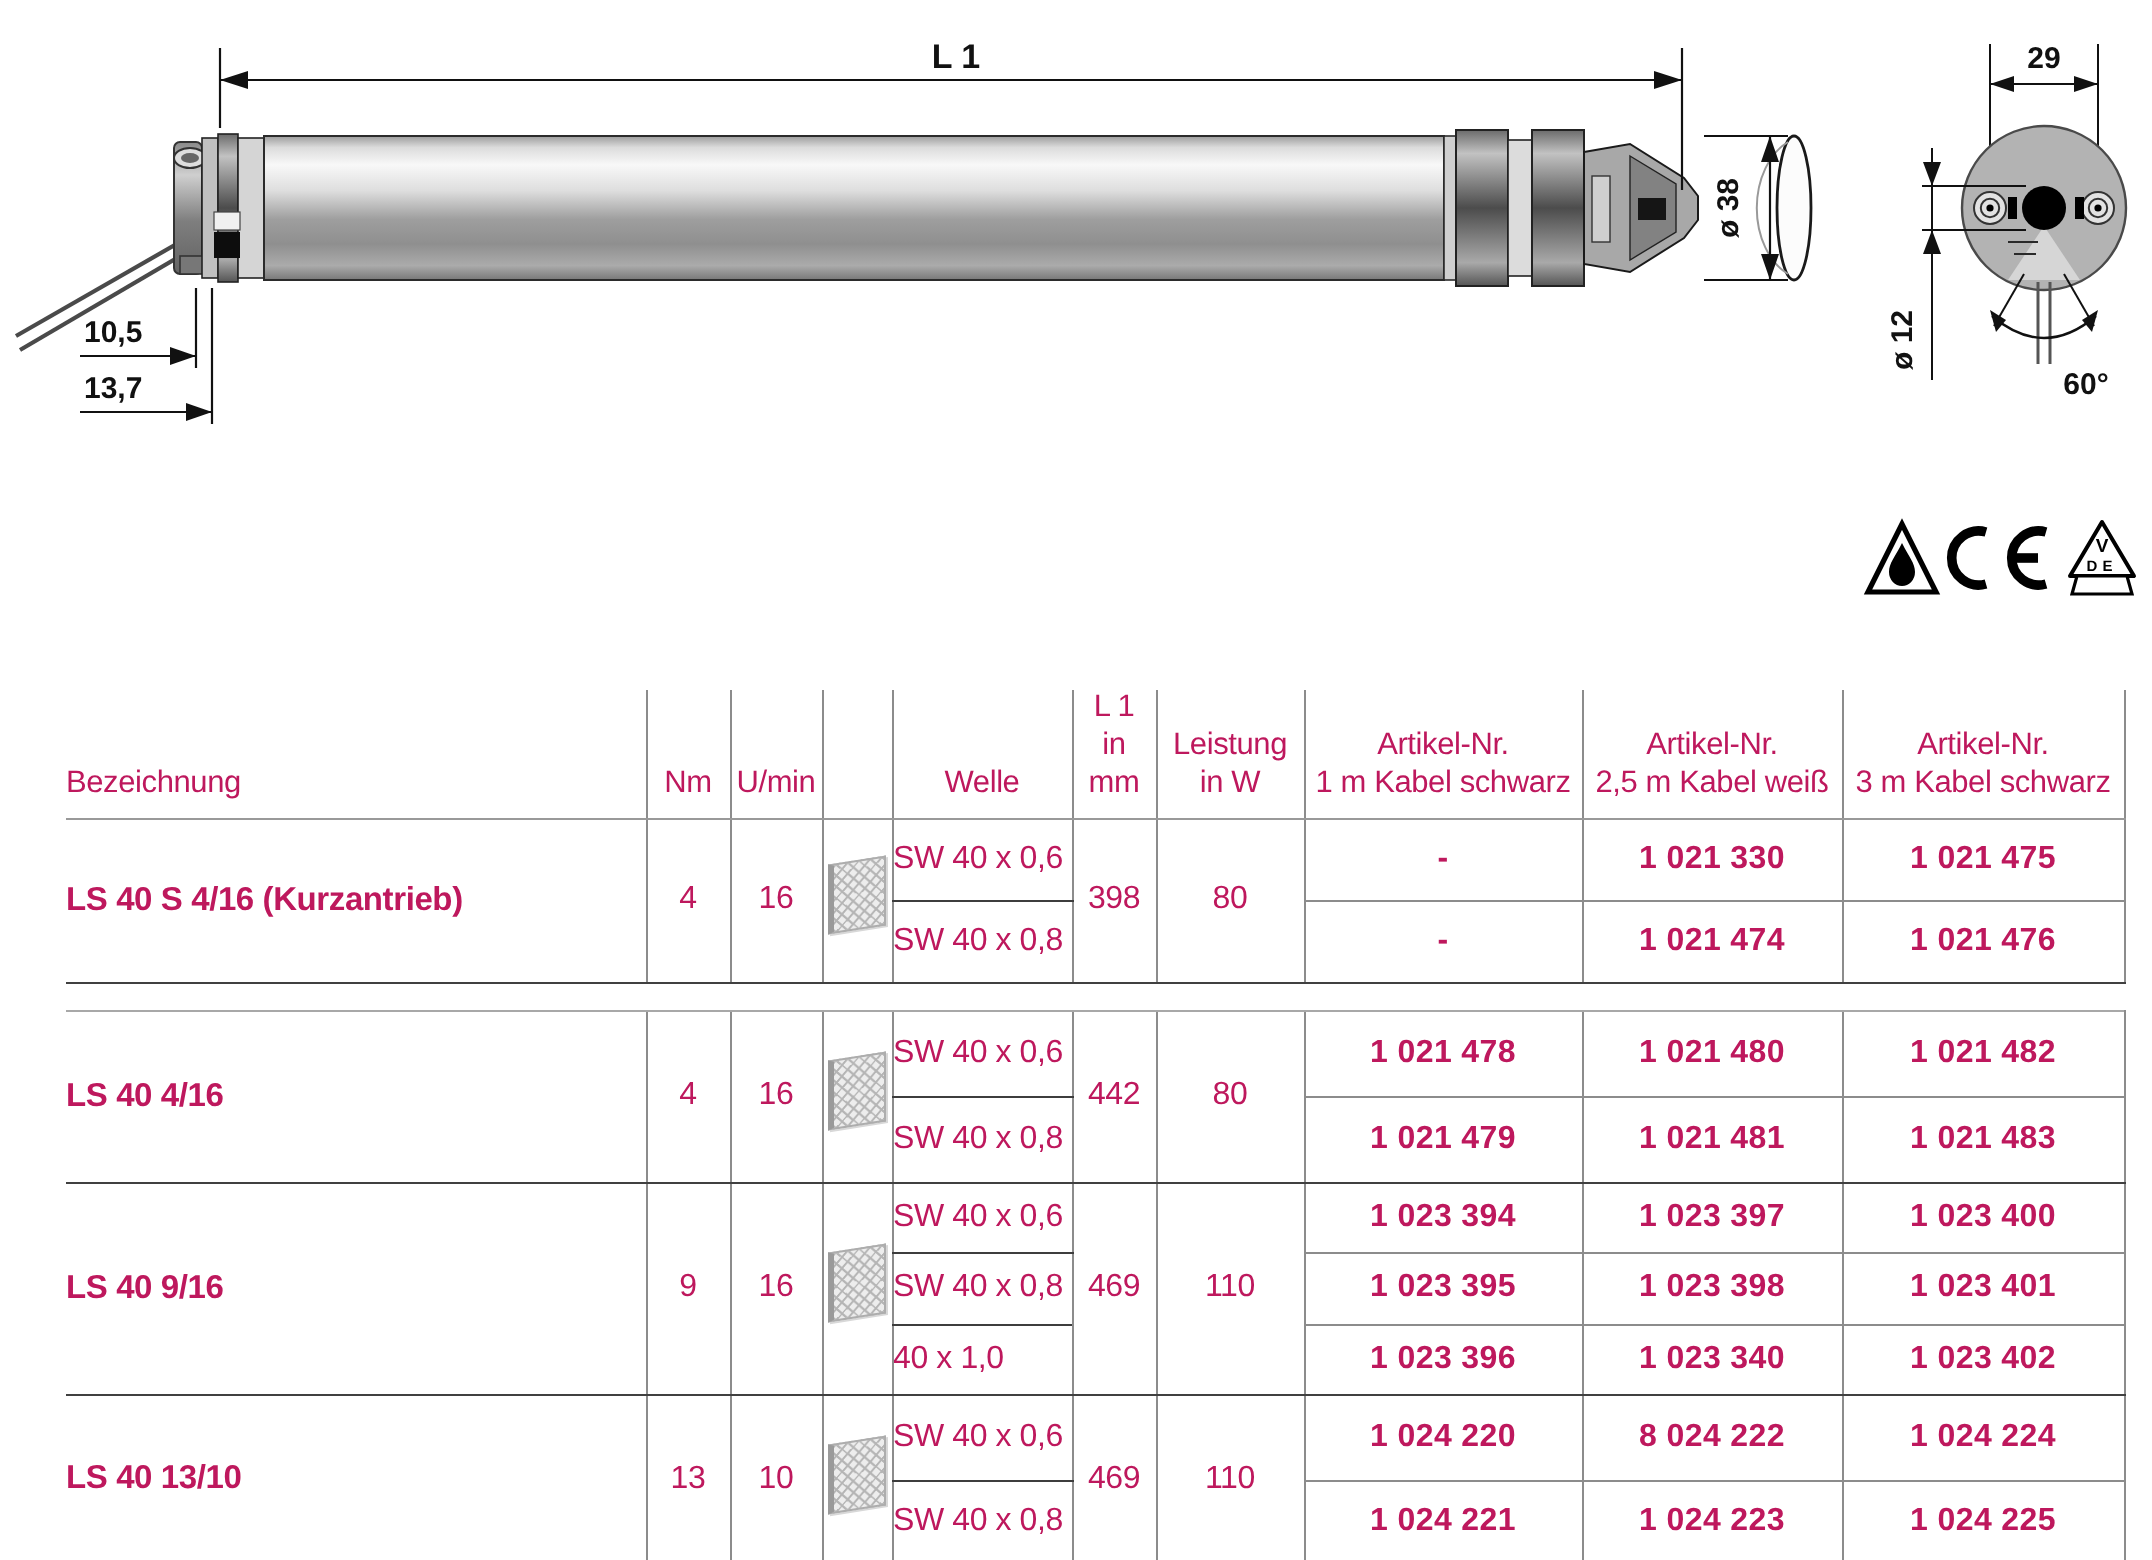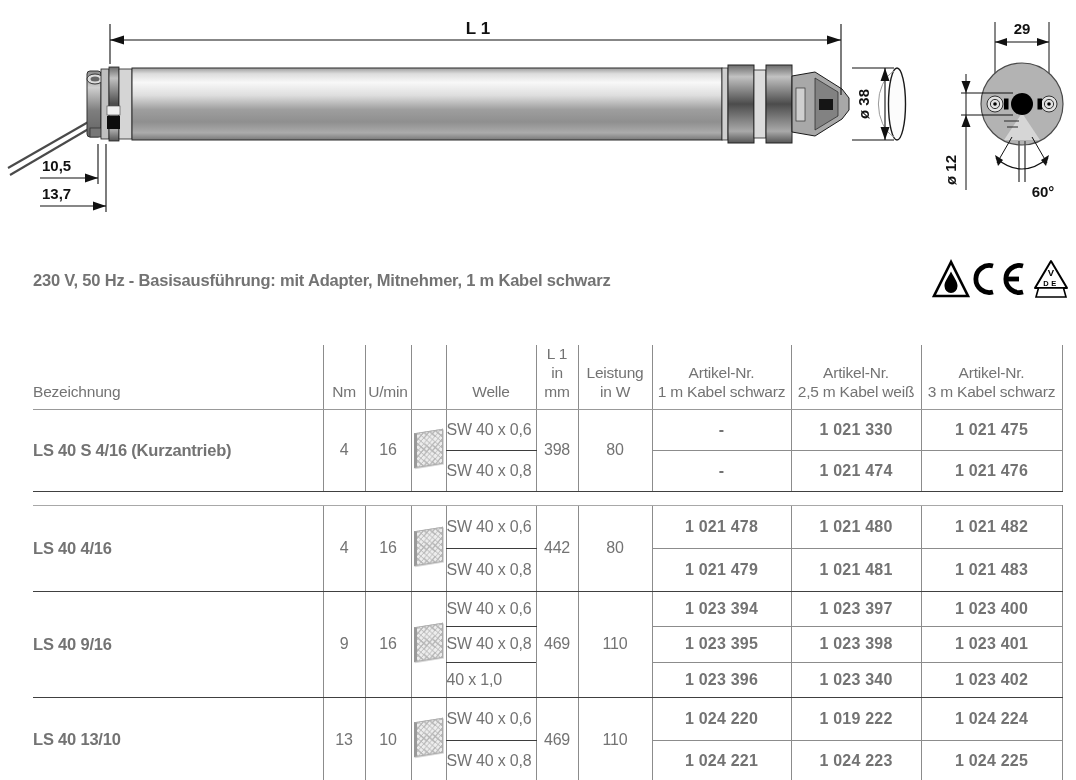--- a/index.html
+++ b/index.html
@@ -1,17 +1,17 @@
 <!DOCTYPE html>
 <html><head>
 <meta charset="utf-8">
 <style>
   html,body{margin:0;padding:0;background:#fff;}
   #page{position:relative;width:1076px;height:780px;background:#fff;overflow:hidden;
-        font-family:"Liberation Sans","DejaVu Sans",sans-serif;color:#737373;}
+        font-family:"Liberation Sans","DejaVu Sans",sans-serif;color:#be185d;}
   svg text{font-family:"Liberation Sans","DejaVu Sans",sans-serif;}
 
   
   .intro1{position:absolute;left:33px;top:271px;font-size:16.5px;font-weight:700;letter-spacing:-0.2px;}
   .intro2{position:absolute;left:88px;top:294px;font-size:16.5px;font-weight:700;letter-spacing:-0.2px;}
 
   
   .certs{position:absolute;left:930px;top:257px;width:140px;height:44px;}
 
   
@@ -177,21 +177,20 @@
         <line x1="1019" y1="141" x2="1019" y2="182" stroke="#555" stroke-width="1.5"></line>
         <line x1="1025" y1="141" x2="1025" y2="182" stroke="#555" stroke-width="1.5"></line>
         <path d="M996,158 Q1022,180 1048,158" stroke-width="1.2"></path>
         <polygon points="995,155 1003,160 998,166" fill="#111" stroke="none"></polygon>
         <polygon points="1049,155 1041,160 1046,166" fill="#111" stroke="none"></polygon>
         <text x="1043" y="197" text-anchor="middle" font-size="15" font-weight="700" fill="#111" stroke="none">60°</text>
       </g>
     </g>
   </svg>
 
-  <div class="intro1">230 V, 50 Hz - Basisausführung: mit Adapter, Mitnehmer, 1 m Kabel schwarz</div>
 
   <svg class="certs" viewBox="0 0 140 44">
     <g>
       <polygon points="21,5 4,39 38,39" fill="#fff" stroke="#000" stroke-width="2.6"></polygon>
       <path d="M21,14.5 C17.5,21.5 14.5,24.5 14.5,29 a6.5,7 0 0 0 13,0 C27.5,24.5 24.5,21.5 21,14.5 Z" fill="#000"></path>
     </g>
     <g stroke="#000" stroke-width="4.8" fill="none">
       <path d="M63,9 A13.5,13.5 0 1 0 63,35"></path>
       <path d="M93,9 A13.5,13.5 0 1 0 93,35"></path>
       <line x1="76" y1="22" x2="89" y2="22"></line>
@@ -329,21 +328,21 @@
 
       <tr style="height:43px">
         <td rowspan="2" class="name gend">LS 40 13/10</td>
         <td rowspan="2" class="bl num gend">13</td>
         <td rowspan="2" class="bl num gend">10</td>
         <td rowspan="2" class="bl iconcell gend"><span class="shutter"></span></td>
         <td class="bl welle wsep">SW 40 x 0,6</td>
         <td rowspan="2" class="bl num gend">469</td>
         <td rowspan="2" class="bl num gend">110</td>
         <td class="bl art asep">1 024 220</td>
-        <td class="bl art asep">1 019 222</td>
+        <td class="bl art asep">8 024 222</td>
         <td class="bl br art asep">1 024 224</td>
       </tr>
       <tr style="height:42px">
         <td class="bl welle gend">SW 40 x 0,8</td>
         <td class="bl art gend">1 024 221</td>
         <td class="bl art gend">1 024 223</td>
         <td class="bl br art gend">1 024 225</td>
       </tr>
     </tbody>
       </table>

